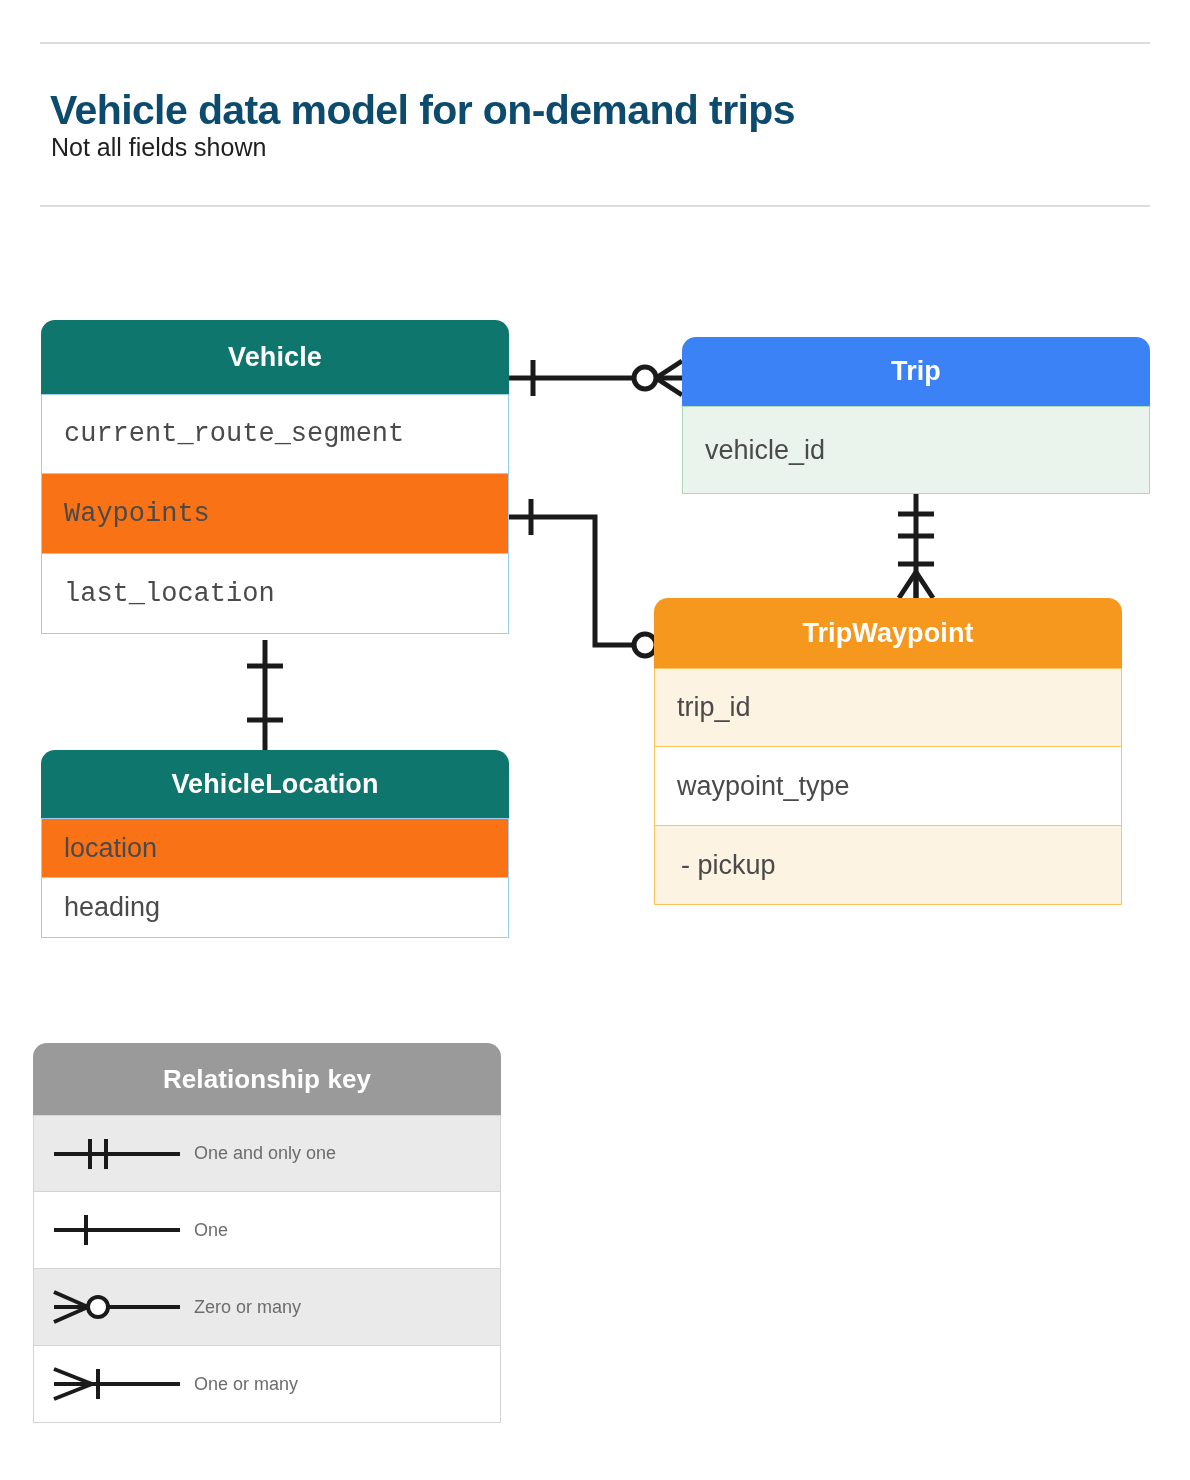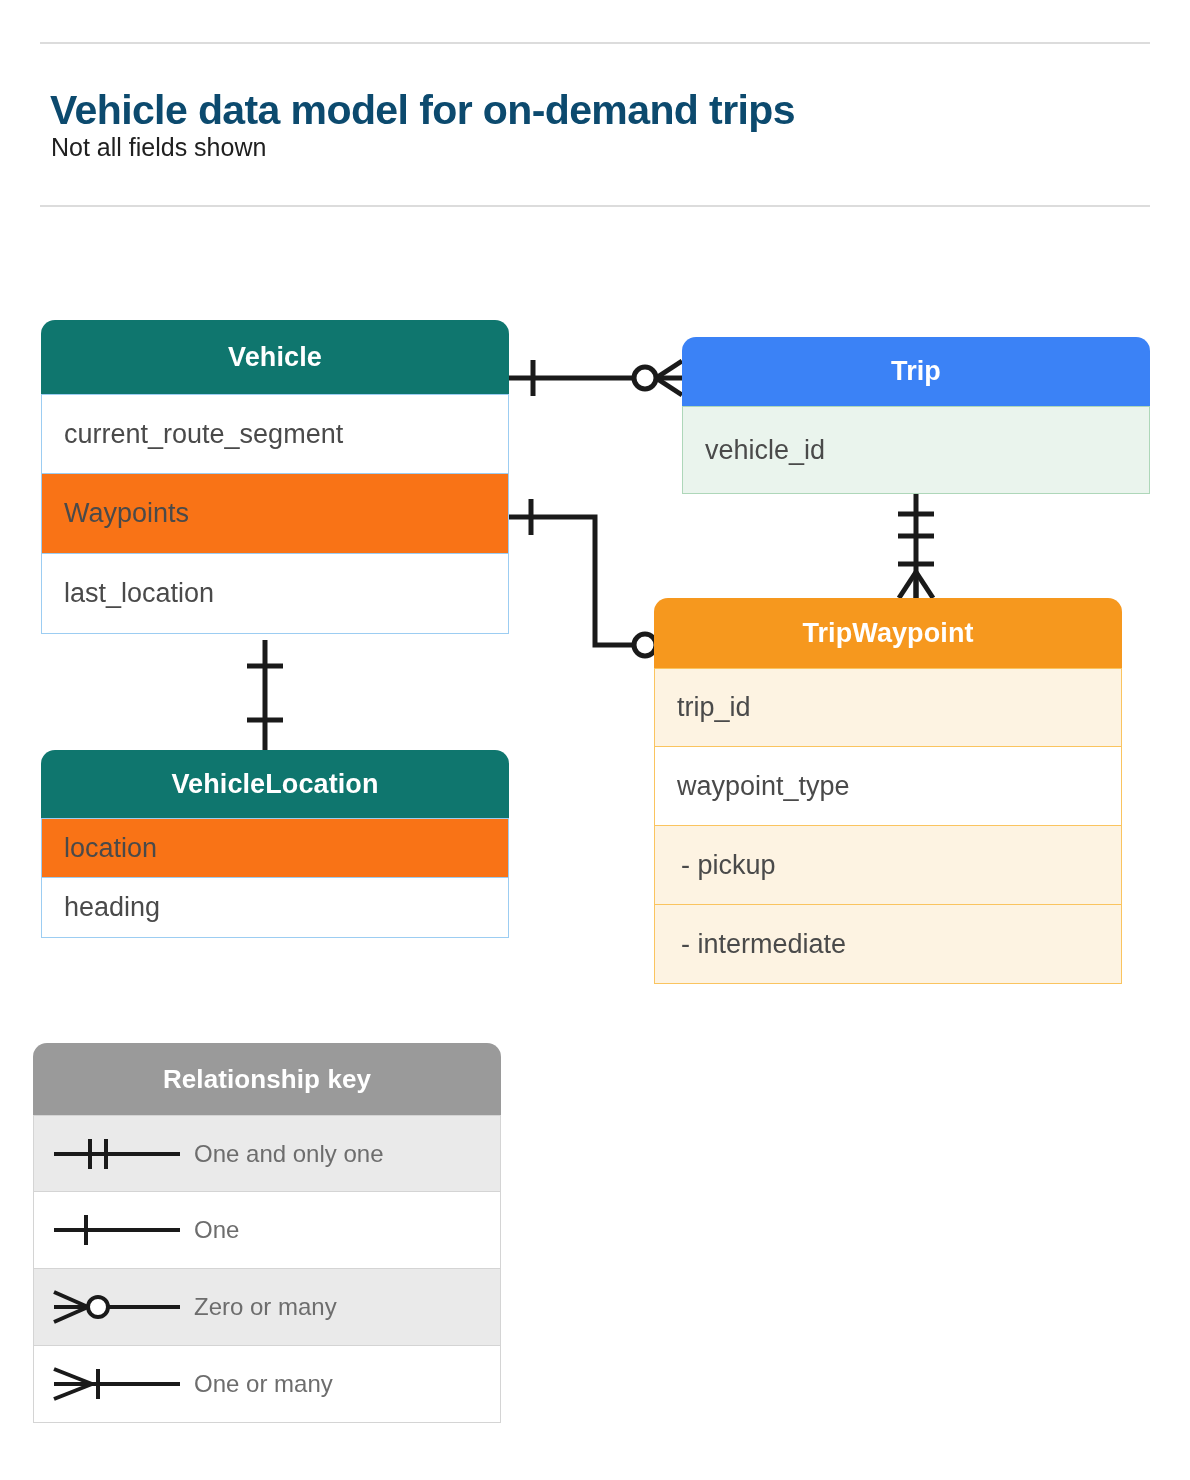--- a/index.html
+++ b/index.html
@@ -93,21 +93,21 @@
   .theme-orange .entity-row.alt{ background: #fdf3e2; }
 
   
   .theme-gray .entity-header { background: #9a9a9a; }
   .theme-gray .entity-row    { border-color: #d4d4d4; background: #ffffff; padding-left: 0; }
   .theme-gray .entity-row.alt{ background: #eaeaea; }
 
   
   #entity-vehicle          { left: 41px;  top: 320px; width: 468px; }
   #entity-vehicle .entity-header { height: 74px; }
-  #entity-vehicle .entity-row    { height: 80px; }
+  #entity-vehicle .entity-row    { height: 80px; font-family: Liberation Mono, monospace; }
 
   #entity-trip             { left: 682px; top: 337px; width: 468px; }
   #entity-trip .entity-header { height: 69px; }
   #entity-trip .entity-row    { height: 88px; }
 
   #entity-tripwaypoint     { left: 654px; top: 598px; width: 468px; }
   #entity-tripwaypoint .entity-header { height: 70px; }
   #entity-tripwaypoint .entity-row    { height: 79px; }
 
   #entity-vehiclelocation  { left: 41px;  top: 750px; width: 468px; }
@@ -122,21 +122,21 @@
   .legend-symbol {
     width: 160px;
     flex: none;
     display: flex;
     align-items: center;
     justify-content: flex-start;
     padding-left: 18px;
     box-sizing: border-box;
   }
   .legend-label {
-    font-size: 24px;
+    font-size: 18px;
     color: #6d6d6d;
     white-space: nowrap;
   }
 
   
   #connectors {
     position: absolute;
     left: 0;
     top: 0;
     width: 1190px;
@@ -206,21 +206,20 @@
     <div class="entity-row first alt">vehicle_id</div>
   </div>
 </div>
 
 <div class="entity theme-orange" id="entity-tripwaypoint">
   <div class="entity-header">TripWaypoint</div>
   <div class="entity-rows">
     <div class="entity-row first alt">trip_id</div>
     <div class="entity-row">waypoint_type</div>
     <div class="entity-row alt indent">-  pickup</div>
-    <div class="entity-row alt indent">-  intermediate</div>
   </div>
 </div>
 
 <div class="entity theme-blue" id="entity-vehiclelocation">
   <div class="entity-header">VehicleLocation</div>
   <div class="entity-rows">
     <div class="entity-row first alt">location</div>
     <div class="entity-row">heading</div>
   </div>
 </div>

